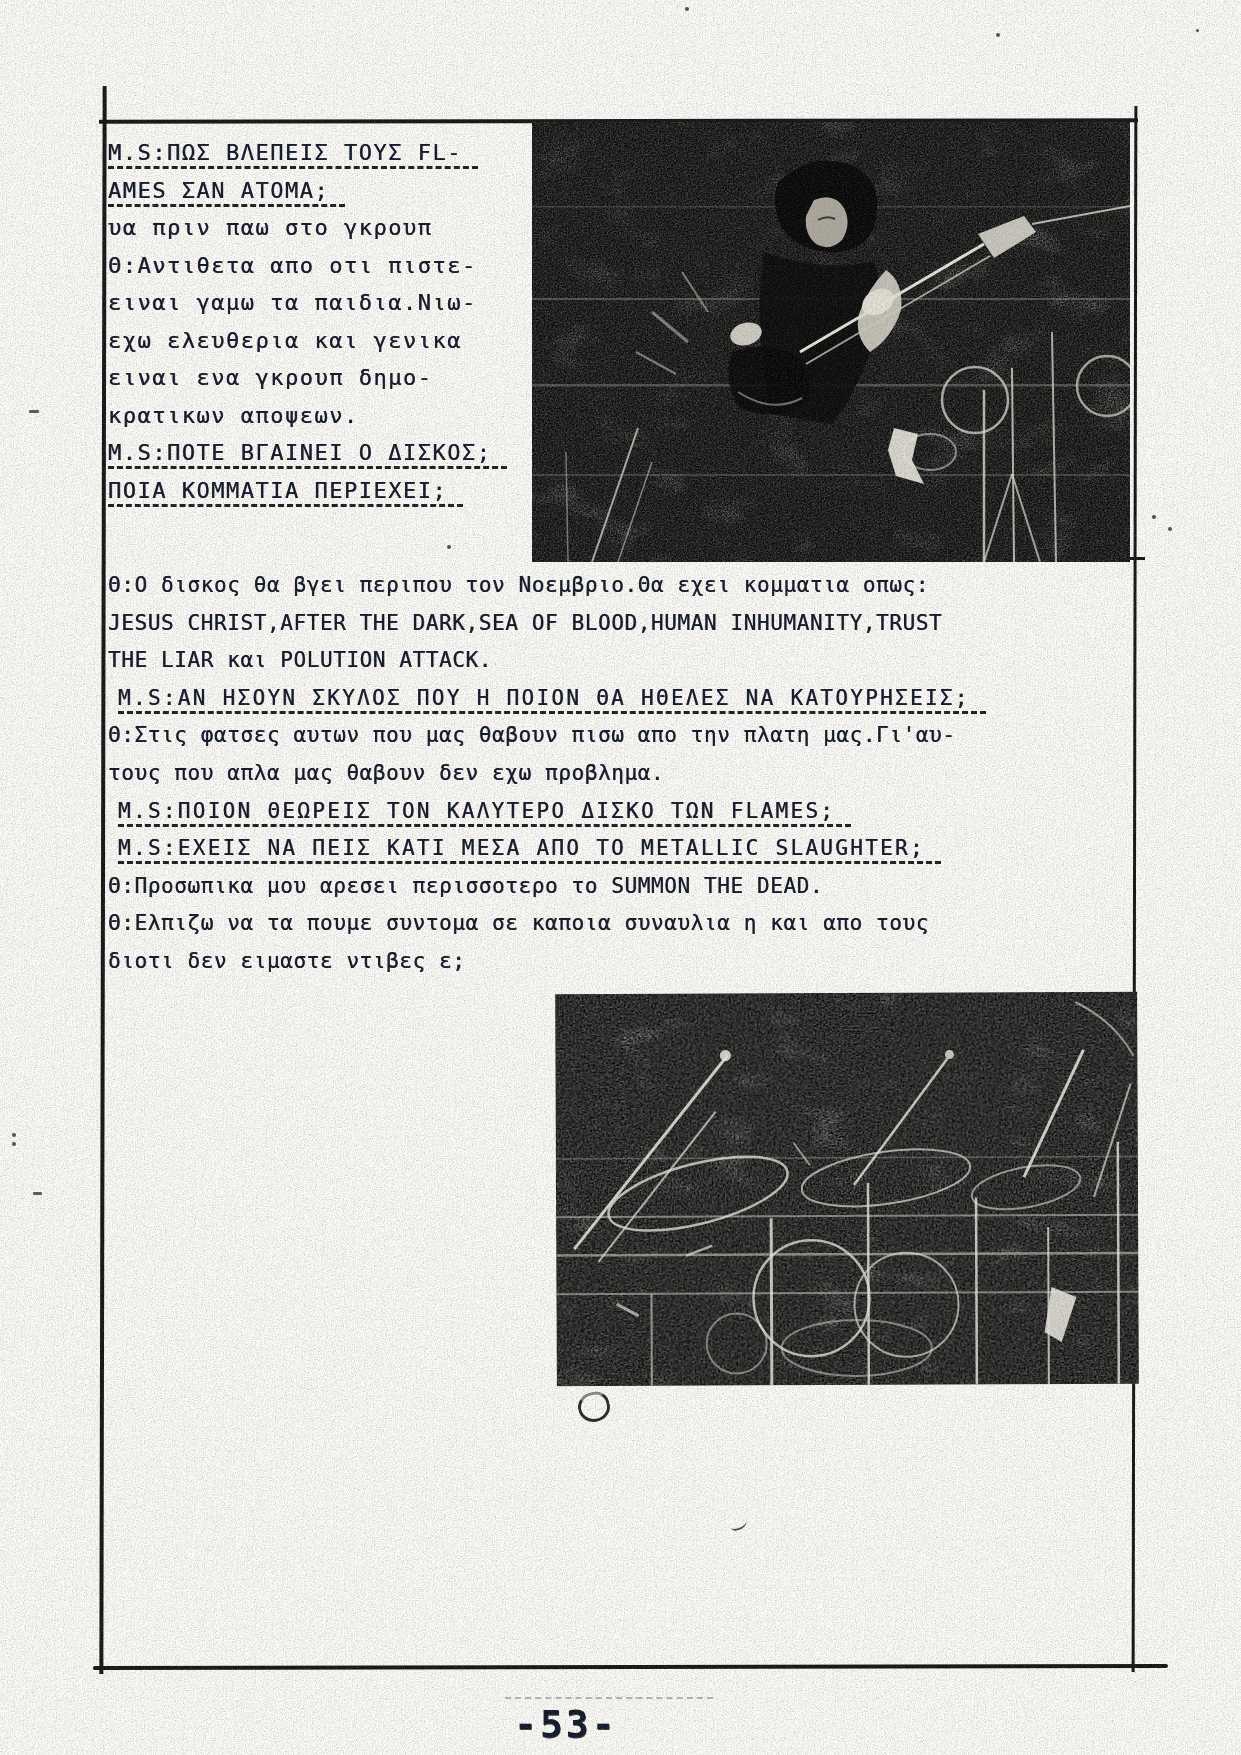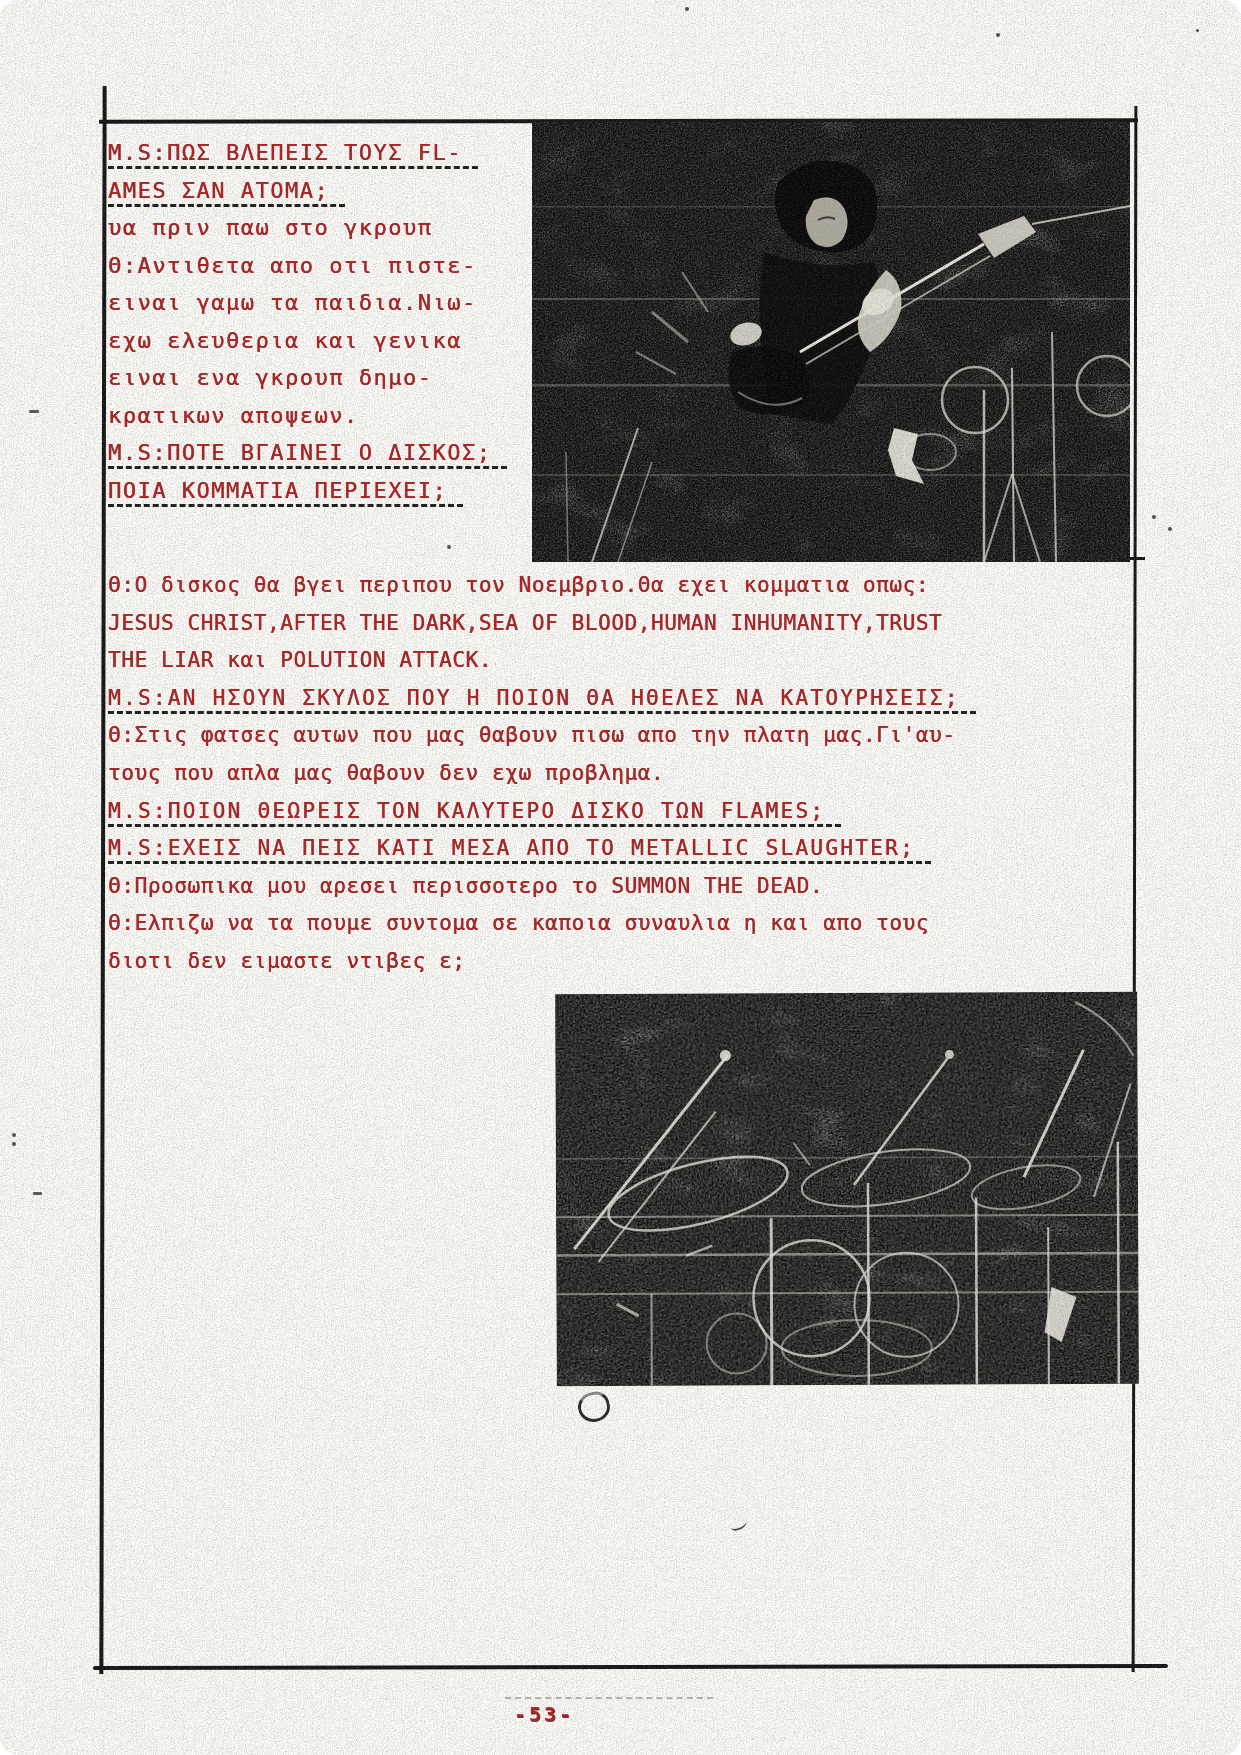--- a/index.html
+++ b/index.html
@@ -2,22 +2,21 @@
 <html><head>
 <meta charset="utf-8">
 <style>
   html,body{margin:0;padding:0;background:#ffffff;}
   .page{
     position:relative;
     width:1241px;height:1755px;
     background:#fcfbf8;
     overflow:hidden;
     font-family:"DejaVu Sans Mono", monospace;
-    color:#b91c1c;
-    border-radius:18px;
+    color:#0f172a;
   }
   
   .frame{position:absolute;background:#141414;}
   .frame-left{left:101px;top:86px;width:4px;height:1588px;transform:rotate(0.12deg);}
   .frame-top{left:99px;top:119px;width:1039px;height:4px;transform:rotate(-0.08deg);}
   .frame-right{left:1133px;top:106px;width:3px;height:1566px;transform:rotate(0.1deg);}
   .frame-bottom{left:93px;top:1665px;width:1075px;height:4px;transform:rotate(-0.12deg);border-radius:2px;}
   .frame-tick{left:1117px;top:557px;width:28px;height:3px;}
 
   
@@ -28,21 +27,21 @@
   .u{border-bottom:3px dashed #1d1d1d;padding-bottom:1px;padding-right:16px;}
   .col-left{
     position:absolute;left:108px;top:134px;width:420px;
     font-size:22px;letter-spacing:1.5px;
   }
   .col-main{
     position:absolute;left:108px;top:567px;width:1020px;
     font-size:21px;letter-spacing:0.6px;line-height:37.6px;
   }
   .col-main .tline{line-height:37.6px;height:37.6px;}
-  .col-main .q .txt{letter-spacing:2.3px;}
+  .col-main .q .txt{letter-spacing:2.3px;margin-left:10px;}
 
   
   .photo{position:absolute;display:block;}
   .photo-top{left:532px;top:122px;width:598px;height:440px;}
   .photo-bottom{left:556px;top:993px;width:582px;height:392px;transform:rotate(-0.25deg);}
   .photo svg{display:block;}
 
   
   .circle-mark{
     position:absolute;left:578px;top:1392px;width:26px;height:24px;
@@ -56,21 +55,21 @@
   }
   .dot{position:absolute;border-radius:50%;background:#4e4e4e;}
   .dash{position:absolute;background:#5a5a5a;border-radius:1px;}
 
   .pagenum-rule{
     position:absolute;left:505px;top:1697px;width:208px;height:0;
     border-top:2px dashed #a9a6a0;opacity:.8;
   }
   .pagenum{
     position:absolute;left:514px;top:1702px;
-    font-size:20px;font-weight:bold;letter-spacing:3px;
+    font-size:38px;font-weight:bold;letter-spacing:3px;
     text-shadow:0.6px 0.6px 0.6px rgba(20,20,20,.8);
   }
 
   .page-noise{position:absolute;left:0;top:0;pointer-events:none;}
 </style>
 </head>
 <body>
 
 <div class="page">
 

